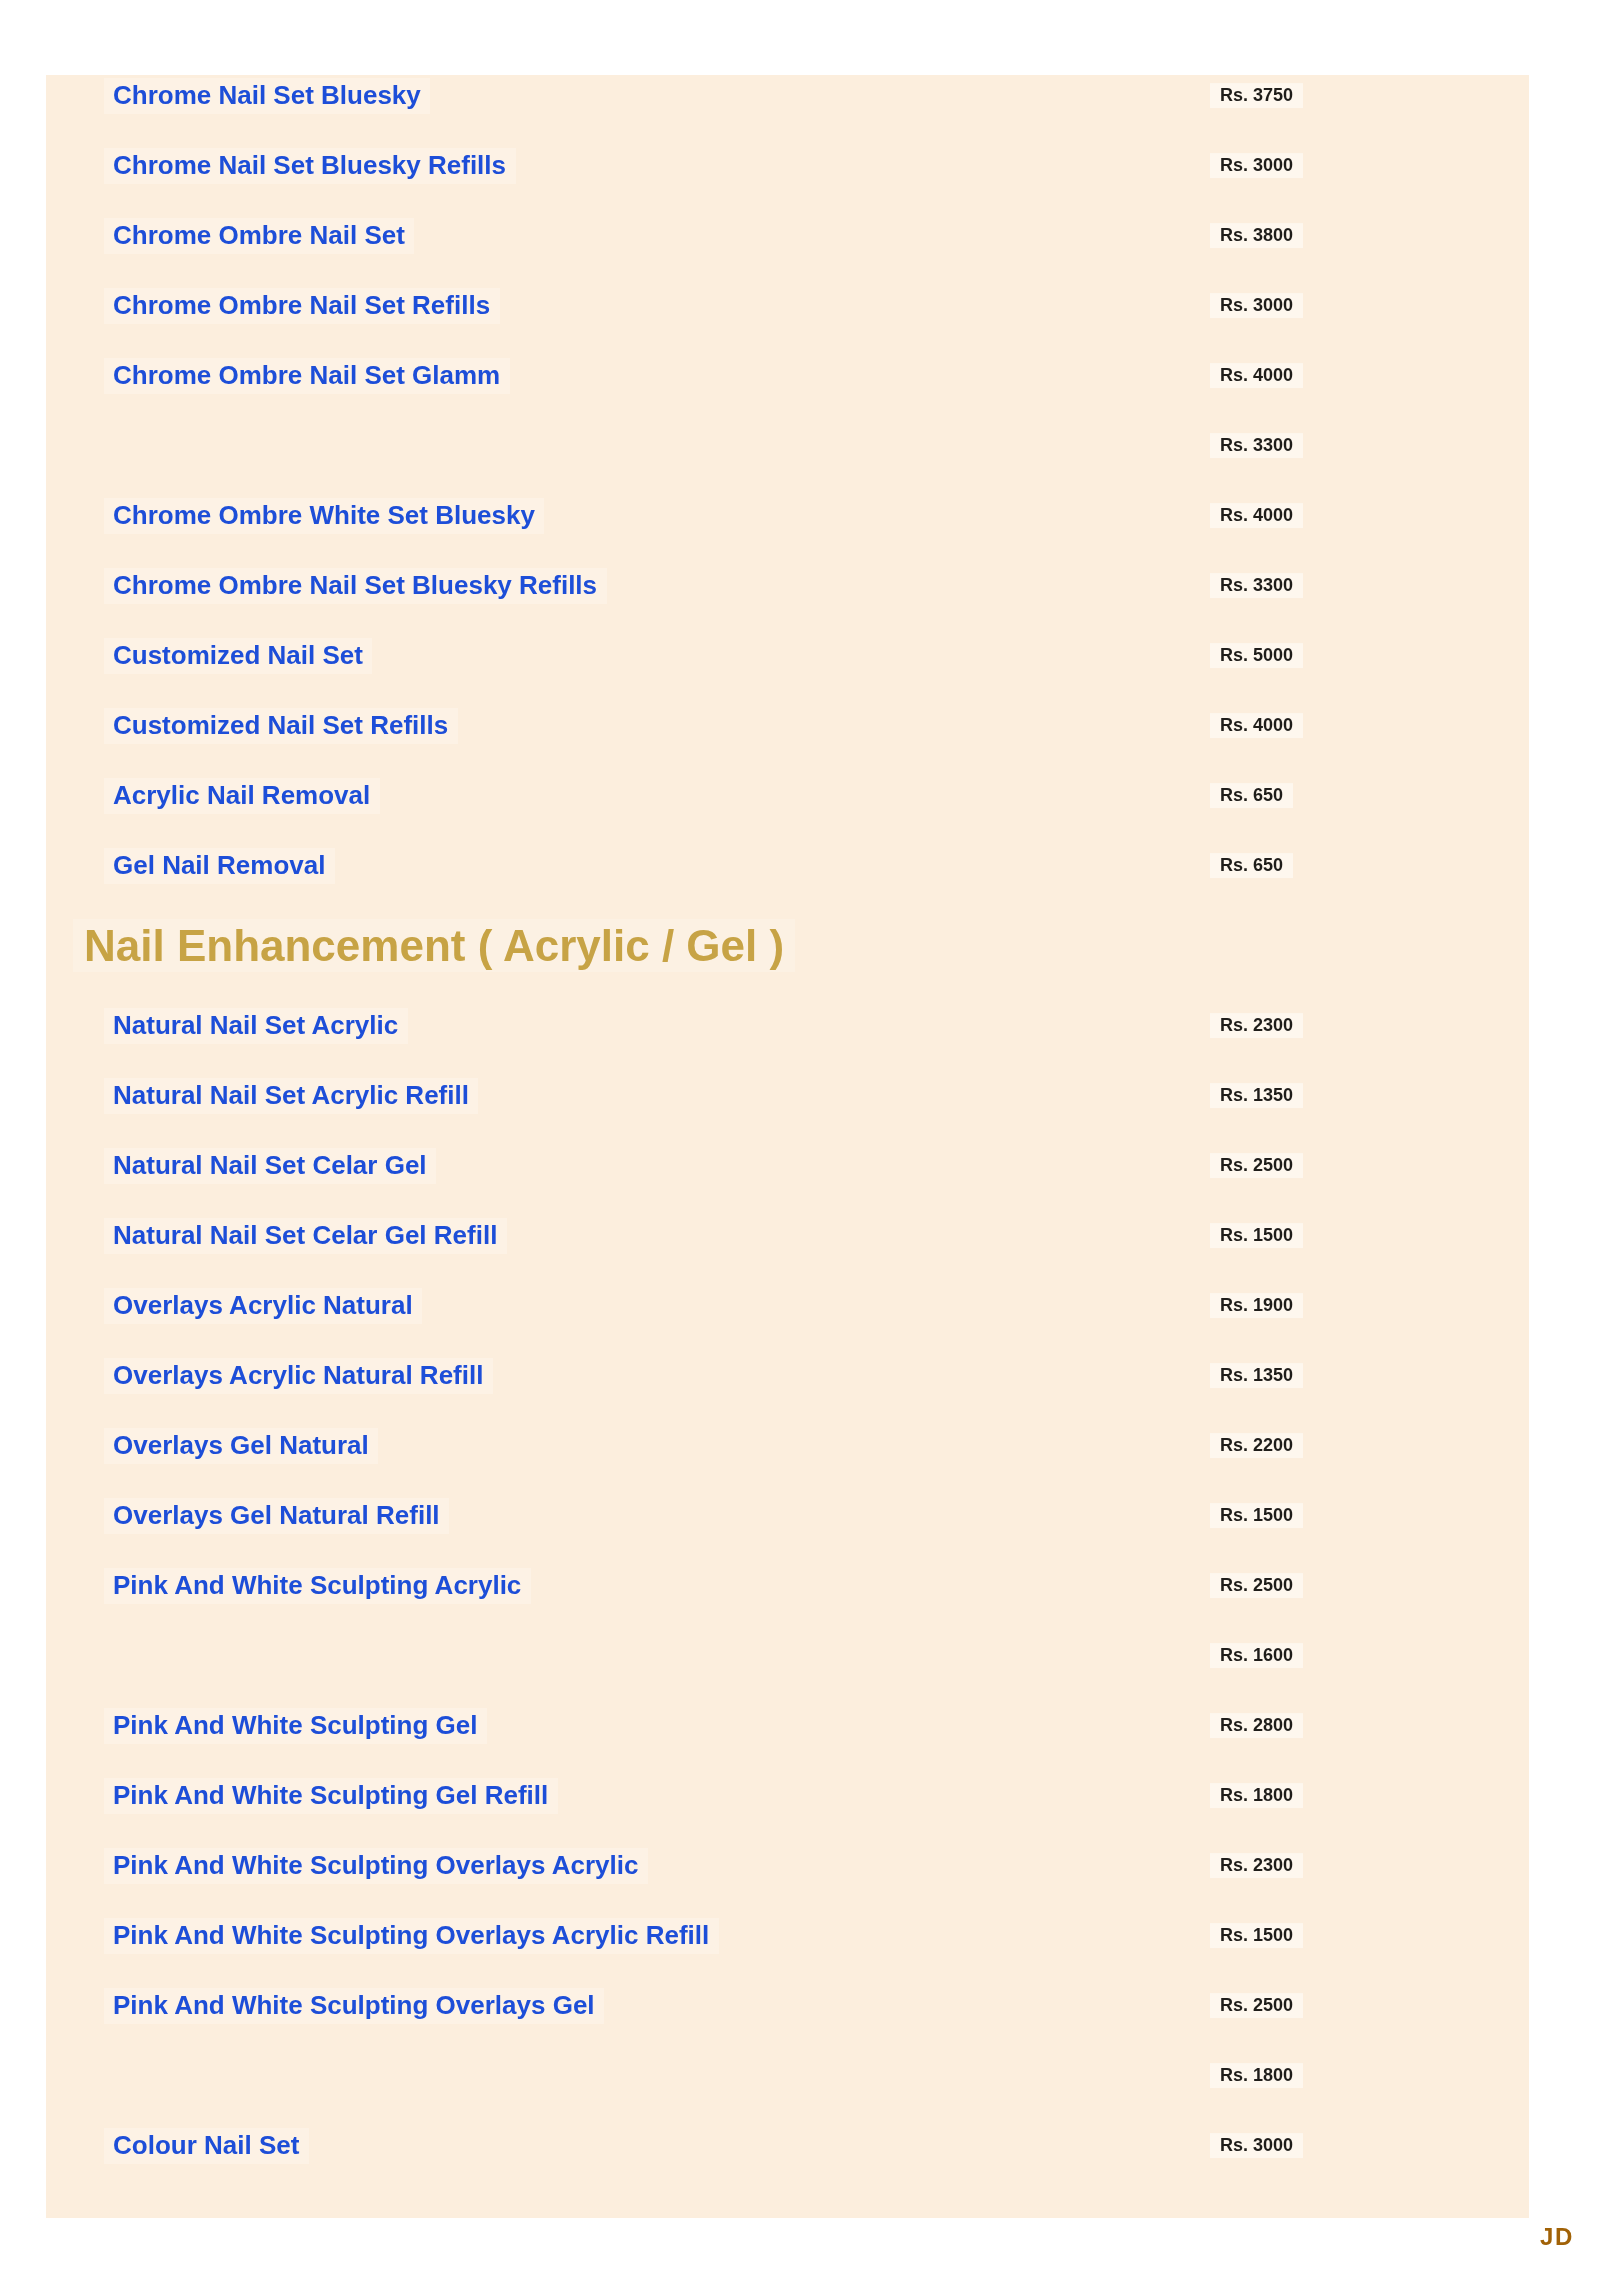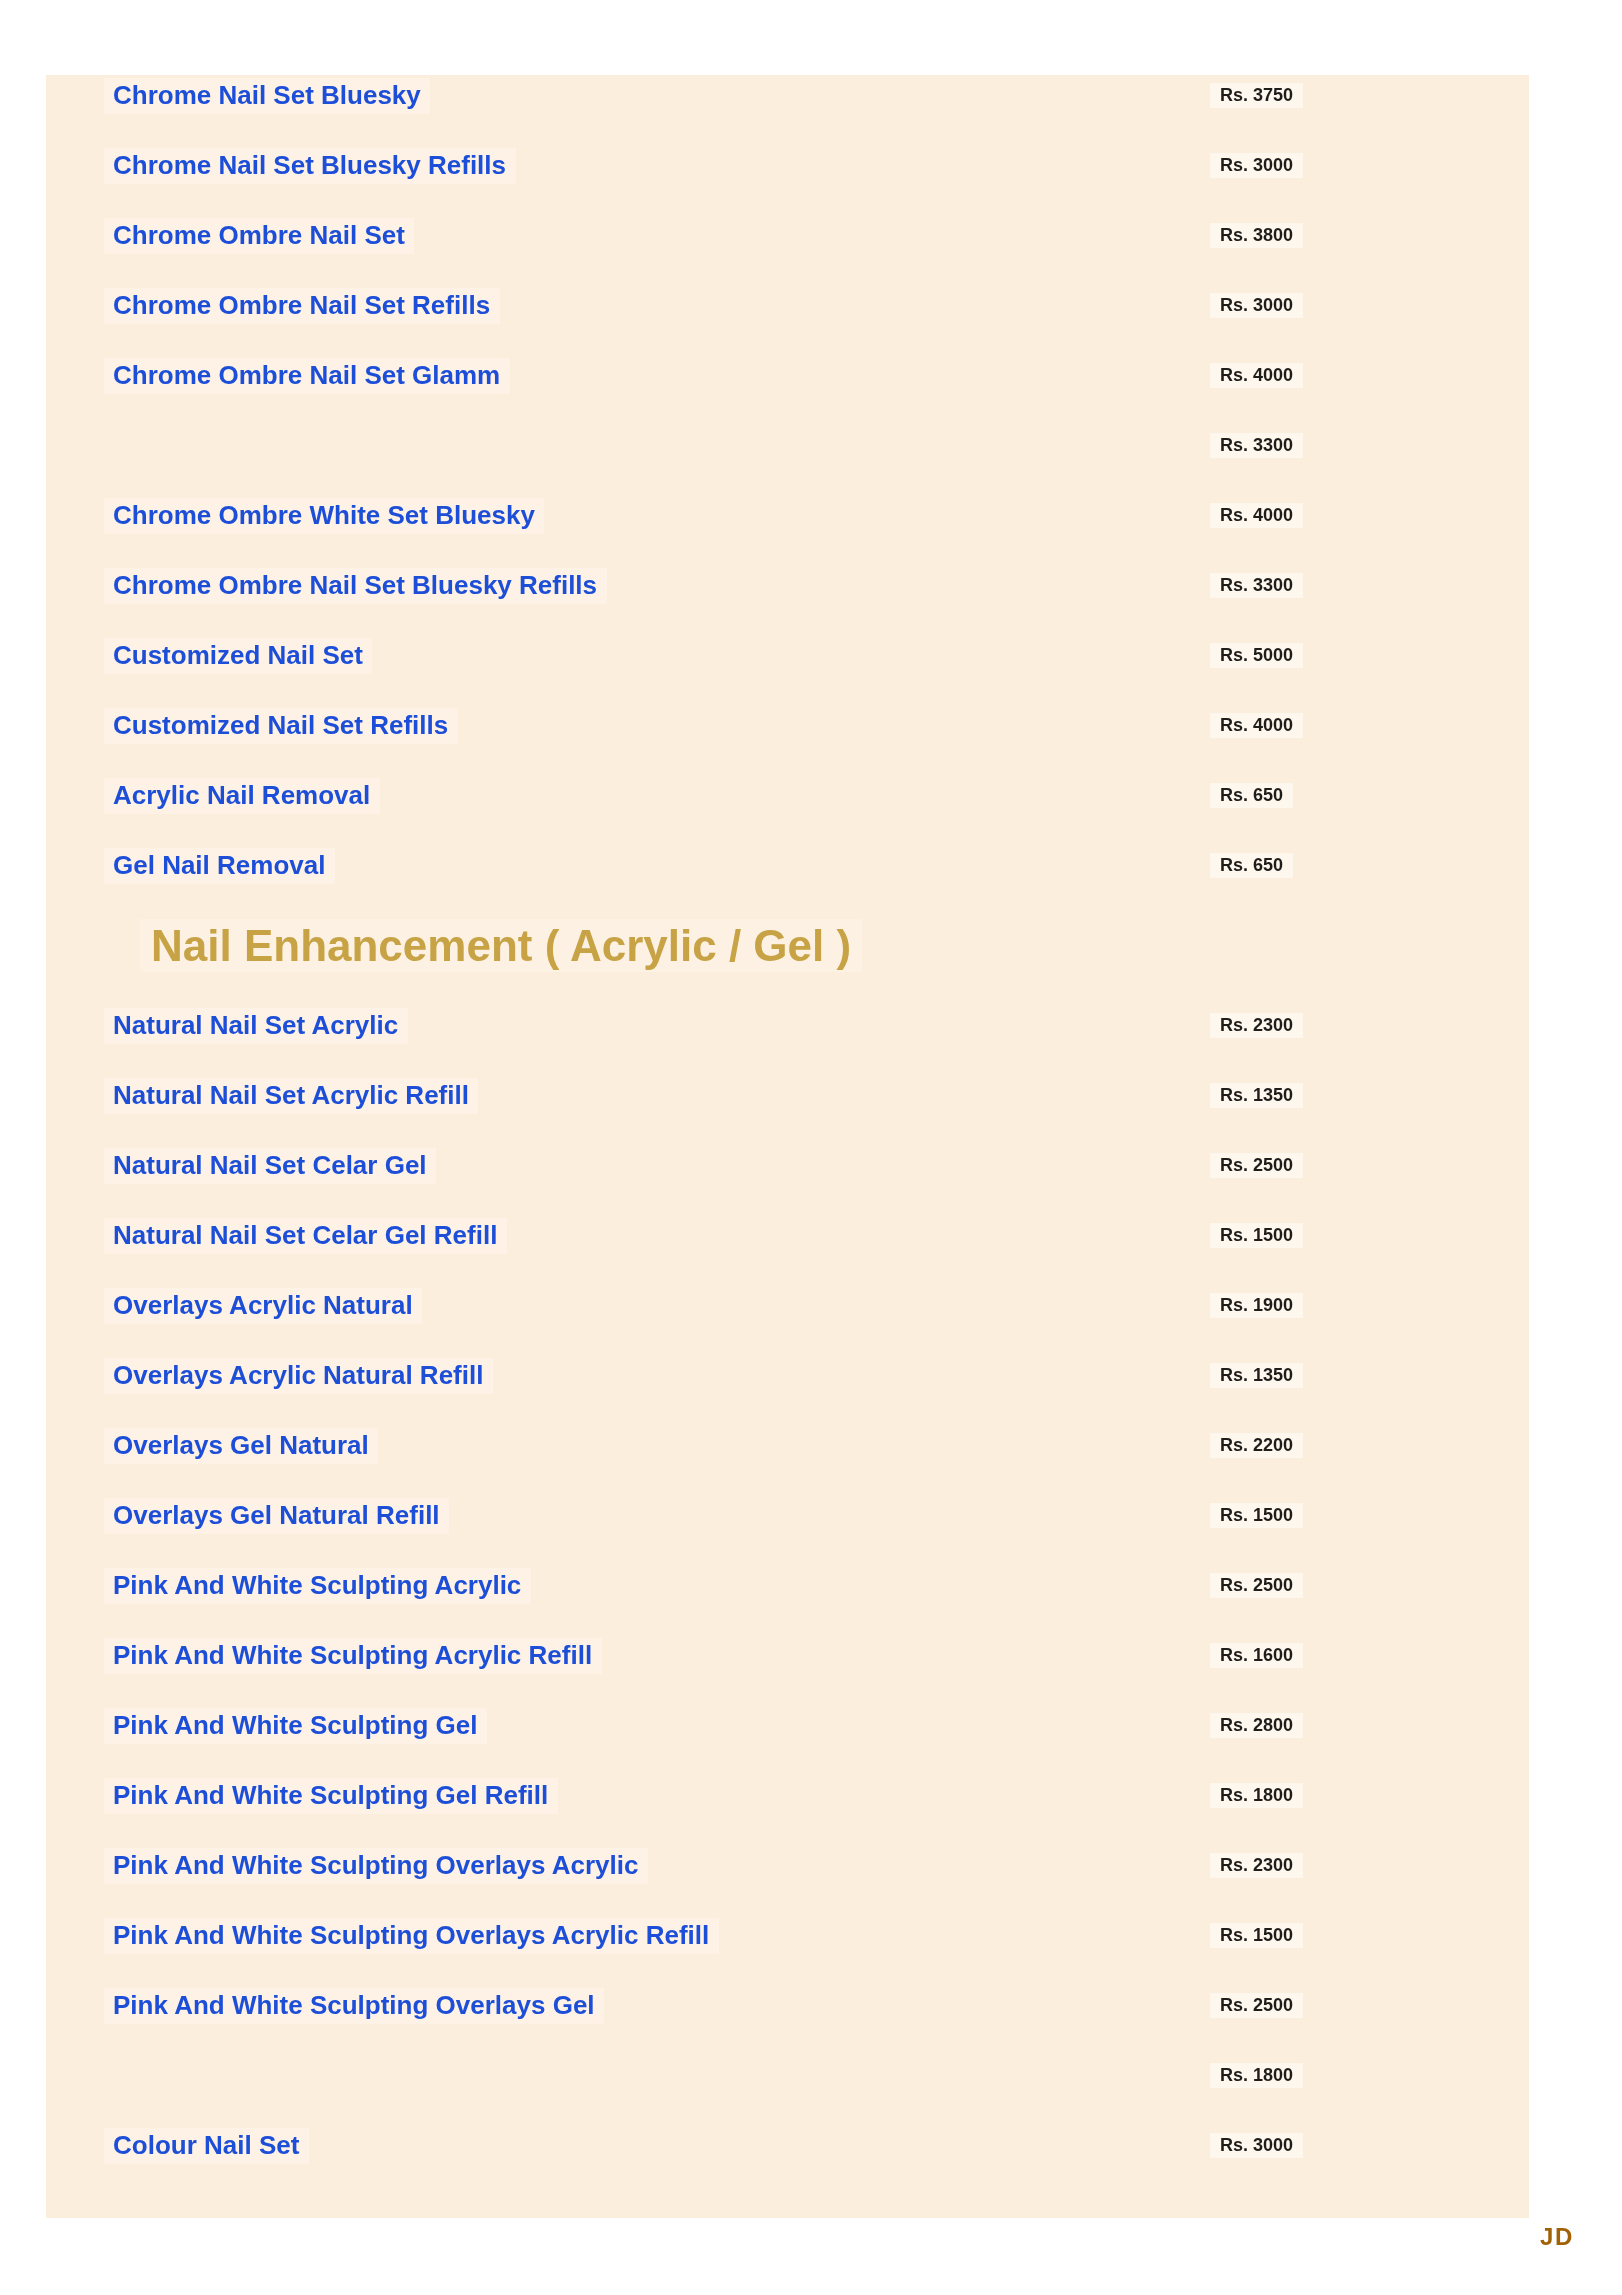--- a/index.html
+++ b/index.html
@@ -58,21 +58,21 @@
     background: rgba(255,255,255,0.5);
     padding: 2.4px 10.3px;
     margin-left: -10.3px;
     white-space: nowrap;
     text-align: right;
   }
   .section-heading {
     height: 90px;
     display: flex;
     align-items: center;
-    padding-left: 105px;
+    padding-left: 38px;
     box-sizing: border-box;
   }
   .section-heading span {
     font-weight: 700;
     font-size: 44px;
     color: #c7a345;
     background: rgba(255,255,255,0.2);
     padding: 1.6px 11px;
     margin-left: -11px;
     white-space: nowrap;
@@ -196,21 +196,20 @@
     <span class="item-name">Overlays Gel Natural Refill</span>
     <span class="item-price">Rs. 1500</span>
   </div>
 
   <div class="menu-row">
     <span class="item-name">Pink And White Sculpting Acrylic</span>
     <span class="item-price">Rs. 2500</span>
   </div>
 
   <div class="menu-row">
-    <span class="item-name">Pink And White Sculpting Acrylic Refill</span>
     <span class="item-price">Rs. 1600</span>
   </div>
 
   <div class="menu-row">
     <span class="item-name">Pink And White Sculpting Gel</span>
     <span class="item-price">Rs. 2800</span>
   </div>
 
   <div class="menu-row">
     <span class="item-name">Pink And White Sculpting Gel Refill</span>

